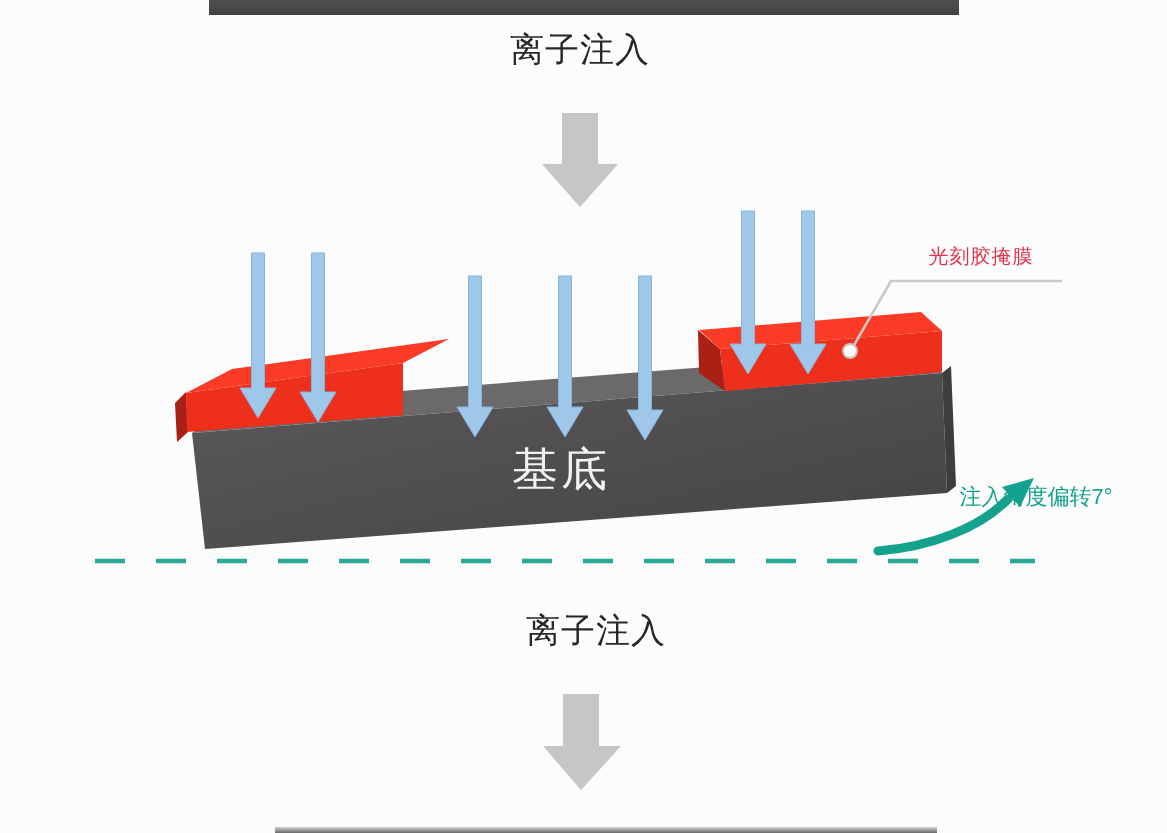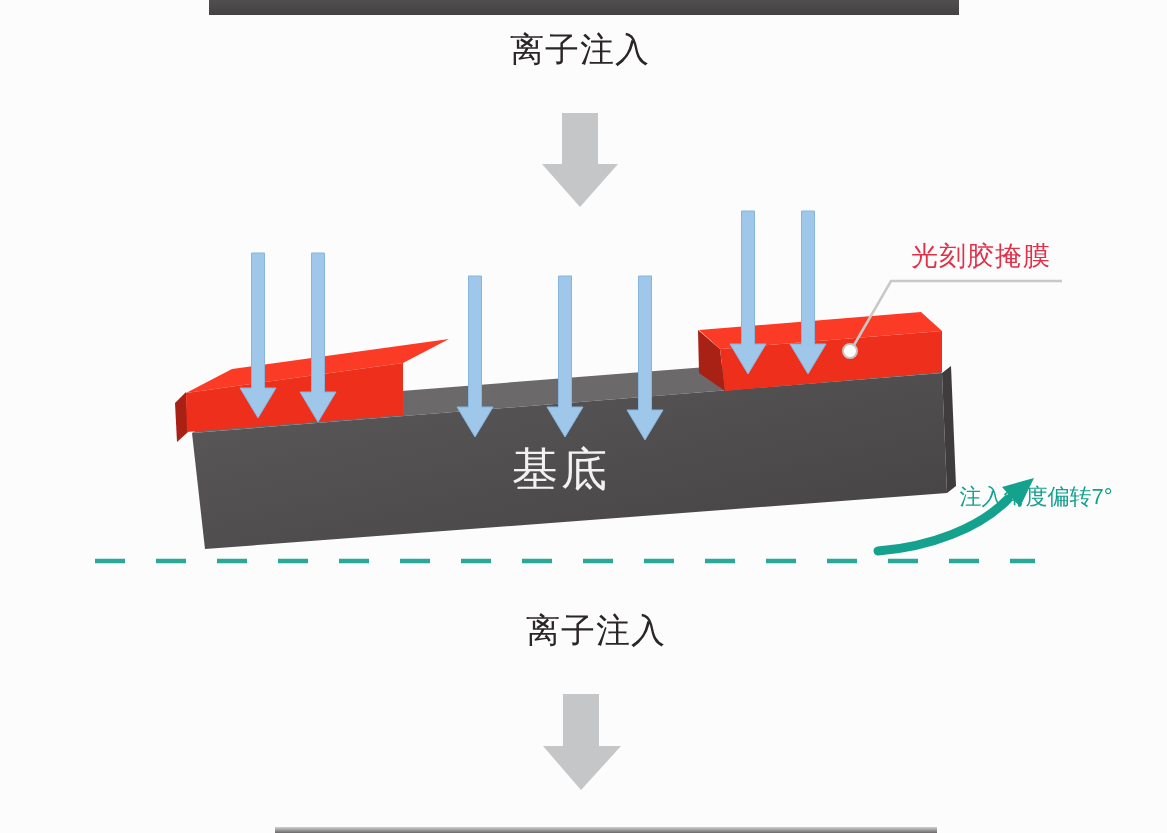--- a/index.html
+++ b/index.html
@@ -38,21 +38,21 @@
     color:var(--title-text);
     font-size:34px;font-weight:500;letter-spacing:1px;
     transform:translateX(-50%);
     white-space:nowrap;
   }
   .substrate-label{
     color:#f2f2f2;font-size:46px;font-weight:400;letter-spacing:3px;
     transform:translate(-50%,-50%);white-space:nowrap;
   }
   .mask-label{
-    color:var(--mask-label);font-size:27px;font-weight:500;letter-spacing:1px;
+    color:var(--mask-label);font-size:20px;font-weight:500;letter-spacing:1px;
     transform:translate(-50%,-50%);white-space:nowrap;
   }
   .angle-label{
     color:var(--teal);font-size:22px;font-weight:500;
     transform:translate(-50%,-50%);white-space:nowrap;margin-top:35px;
   }
   svg{display:block;}
 </style>
 </head>
 <body>

